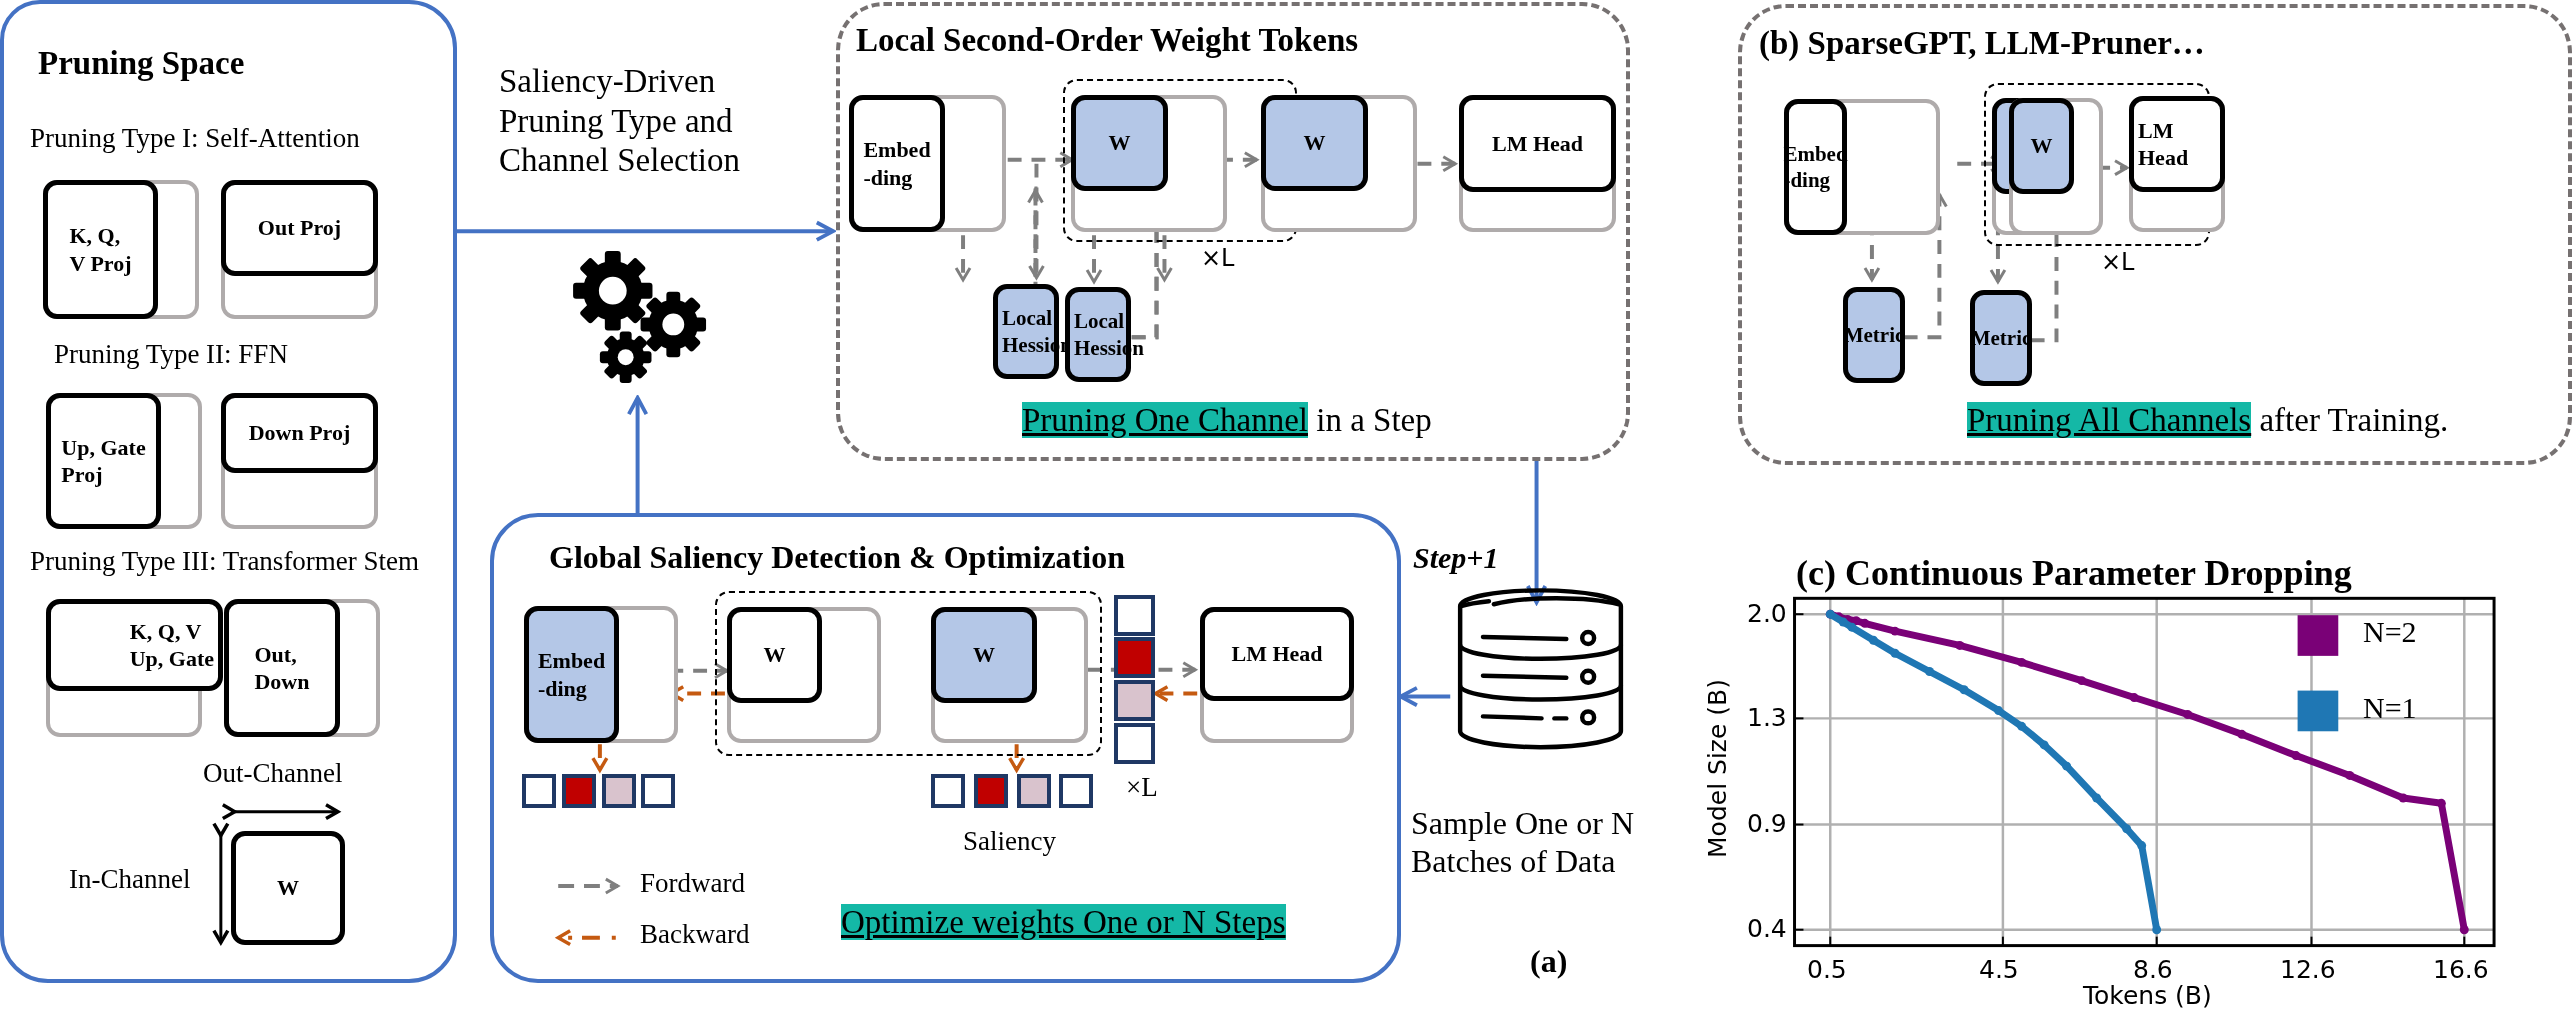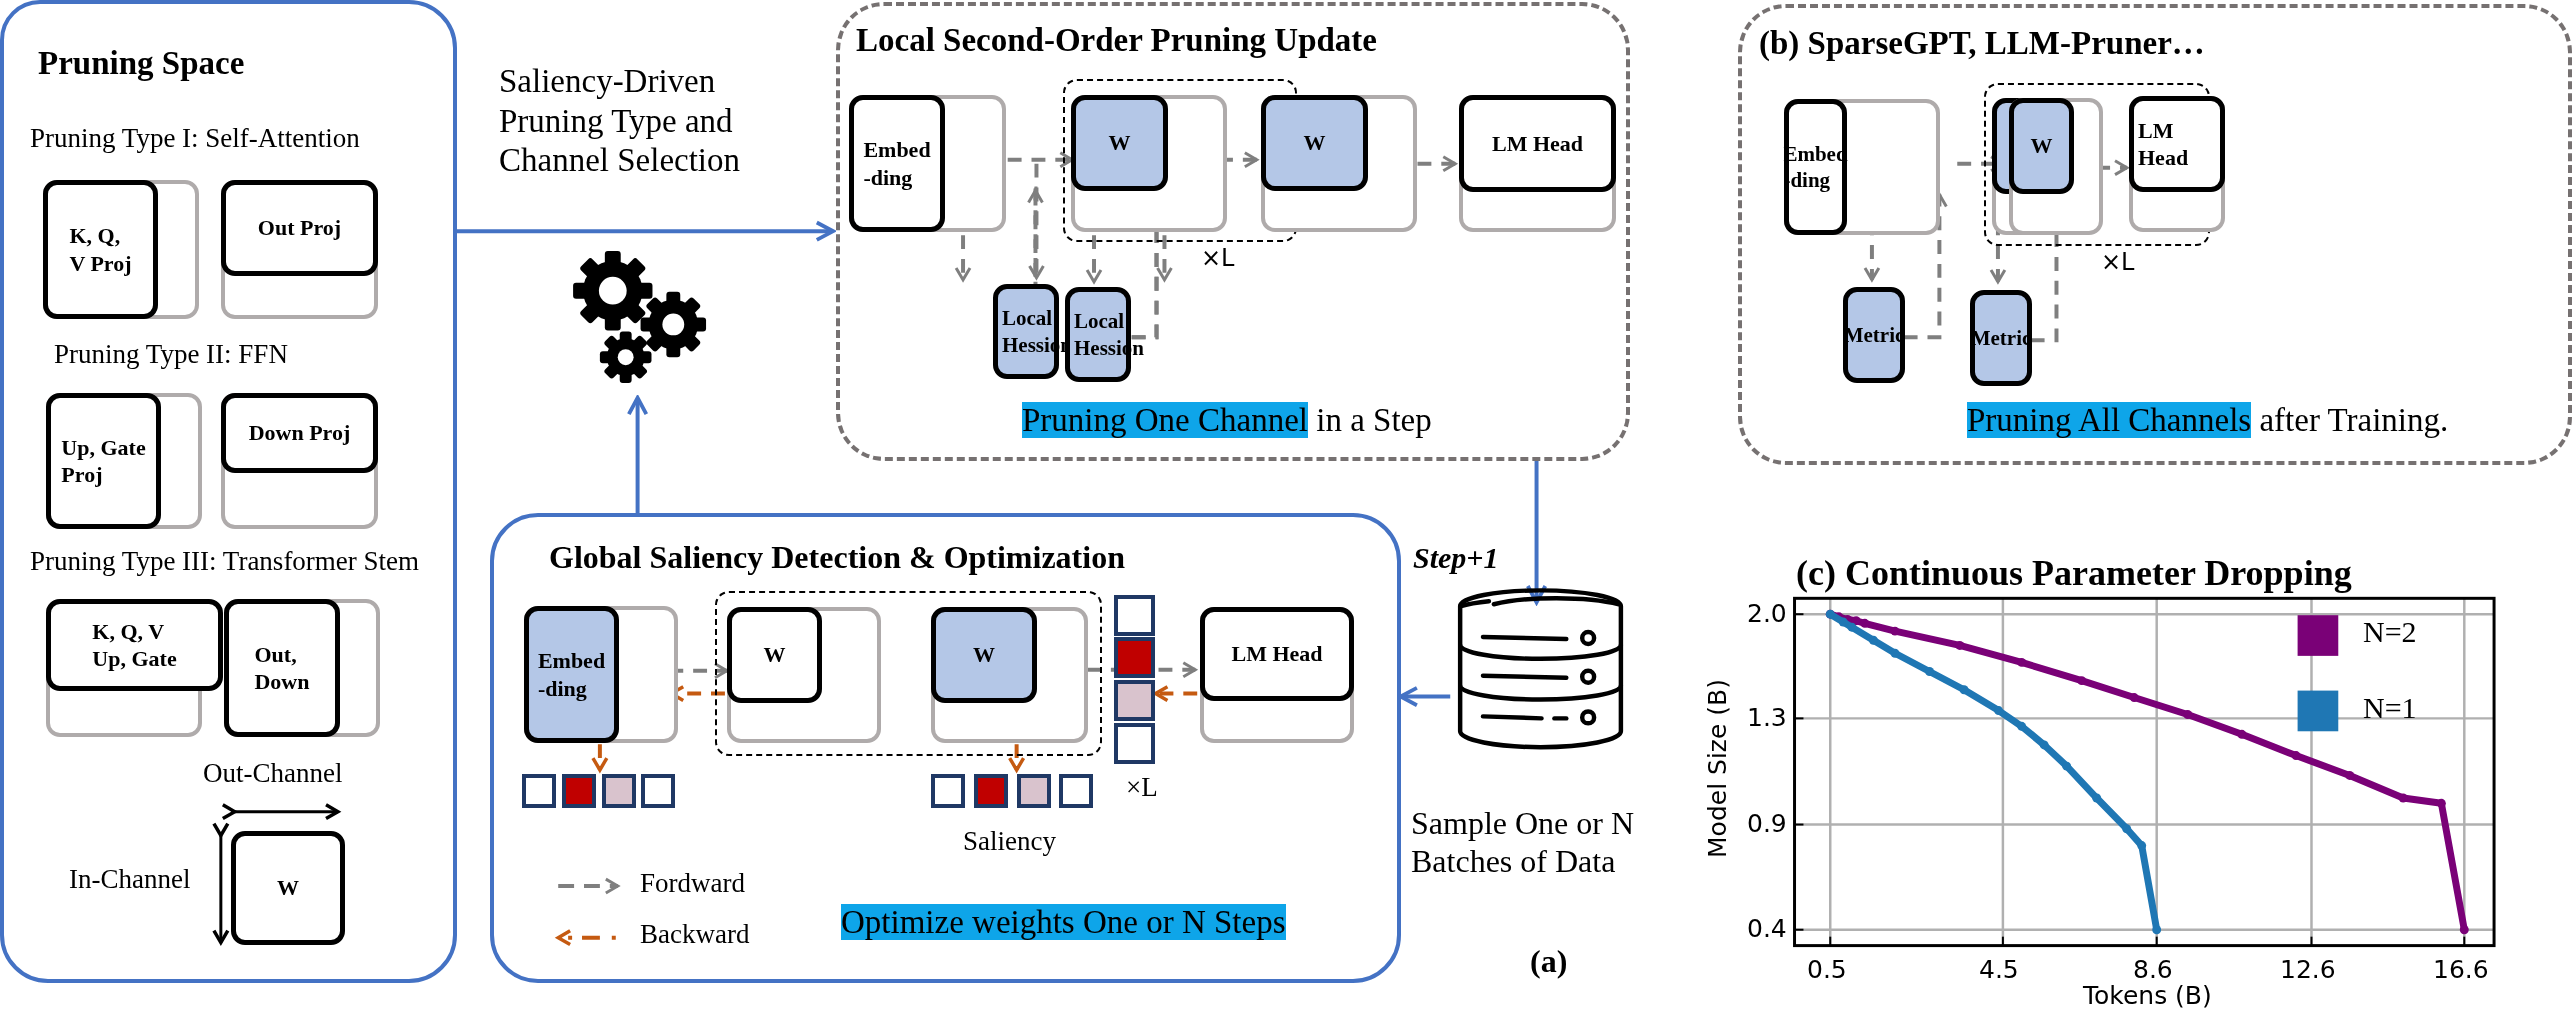--- a/index.html
+++ b/index.html
@@ -7,21 +7,21 @@
   .panel-blue{position:absolute;border:4px solid #4472c4;border-radius:48px;box-sizing:border-box;}
   .panel-dash{position:absolute;border:4px dashed #767171;border-radius:48px;box-sizing:border-box;}
   .inner-dash{position:absolute;border:2.5px dashed #000;border-radius:14px;box-sizing:border-box;}
   .h-title{position:absolute;font-weight:bold;font-size:33px;white-space:nowrap;}
   .lbl{position:absolute;font-size:27px;white-space:nowrap;}
   .big-lbl{position:absolute;font-size:34px;white-space:nowrap;line-height:1.2;}
   .shadow{position:absolute;border:4px solid #afabab;border-radius:14px;box-sizing:border-box;background:#fff;}
   .blk{position:absolute;border:5px solid #000;border-radius:14px;box-sizing:border-box;background:#fff;font-weight:bold;font-size:22px;display:flex;align-items:center;justify-content:center;text-align:left;line-height:1.25;padding:4px;}
   .blk.fill{background:#b4c7e7;}
   .blk span{display:block;}
-  .hl{background:#0ea5e9;}
+  .hl{background:#14b8a6;text-decoration:underline;}
   .sq{position:absolute;width:34px;height:34px;border:4px solid #1f3864;box-sizing:border-box;background:#fff;}
   .sq.red{background:#c00000;}
   .sq.pink{background:#d9c3cd;}
   svg.overlay{position:absolute;left:0;top:0;}
 </style>
 </head>
 <body>
 
 <svg class="overlay" width="2576" height="1022" viewBox="0 0 2595 1030">
   <defs>
@@ -231,21 +231,21 @@
   </div>
 <div class="shadow" style="left:221px;top:393px;width:157px;height:136px;"></div>
 <div class="blk" style="left:221px;top:393px;width:157px;height:80px;">
     <span class="t">
       <span>Down Proj</span>
     </span>
   </div>
 
 <div class="lbl" style="left:30px;top:546px;">Pruning Type III: Transformer Stem</div>
 <div class="shadow" style="left:46px;top:599px;width:156px;height:138px;"></div>
-<div class="blk" style="left:46px;top:599px;width:177px;height:92px;">
+<div class="blk" style="left:46px;top:599px;width:177px;height:92px;justify-content:flex-end;">
     <span class="t">
       <span>K, Q, V</span>
       <span>Up, Gate</span>
     </span>
   </div>
 <div class="shadow" style="left:224px;top:599px;width:156px;height:138px;"></div>
 <div class="blk" style="left:224px;top:599px;width:116px;height:138px;">
     <span class="t">
       <span>Out,</span>
       <span>Down</span>
@@ -258,21 +258,21 @@
     <span>W</span>
   </div>
 
 <div class="big-lbl" style="left:499px;top:62px;font-size:33px;">
   <div>Saliency-Driven</div>
   <div>Pruning Type and</div>
   <div>Channel Selection</div>
 </div>
 
 <div class="panel-dash" style="left:836px;top:2px;width:794px;height:459px;"></div>
-<div class="h-title" style="left:856px;top:22px;">Local Second-Order Pruning Update</div>
+<div class="h-title" style="left:856px;top:22px;">Local Second-Order Weight Tokens</div>
 <div class="inner-dash" style="left:1063px;top:79px;width:234px;height:163px;"></div>
 
 <div class="shadow" style="left:849px;top:95px;width:157px;height:137px;"></div>
 <div class="blk" style="left:849px;top:95px;width:96px;height:137px;">
     <span class="t">
       <span>Embed</span>
       <span>-ding</span>
     </span>
   </div>
 <div class="shadow" style="left:1071px;top:95px;width:156px;height:137px;"></div>

